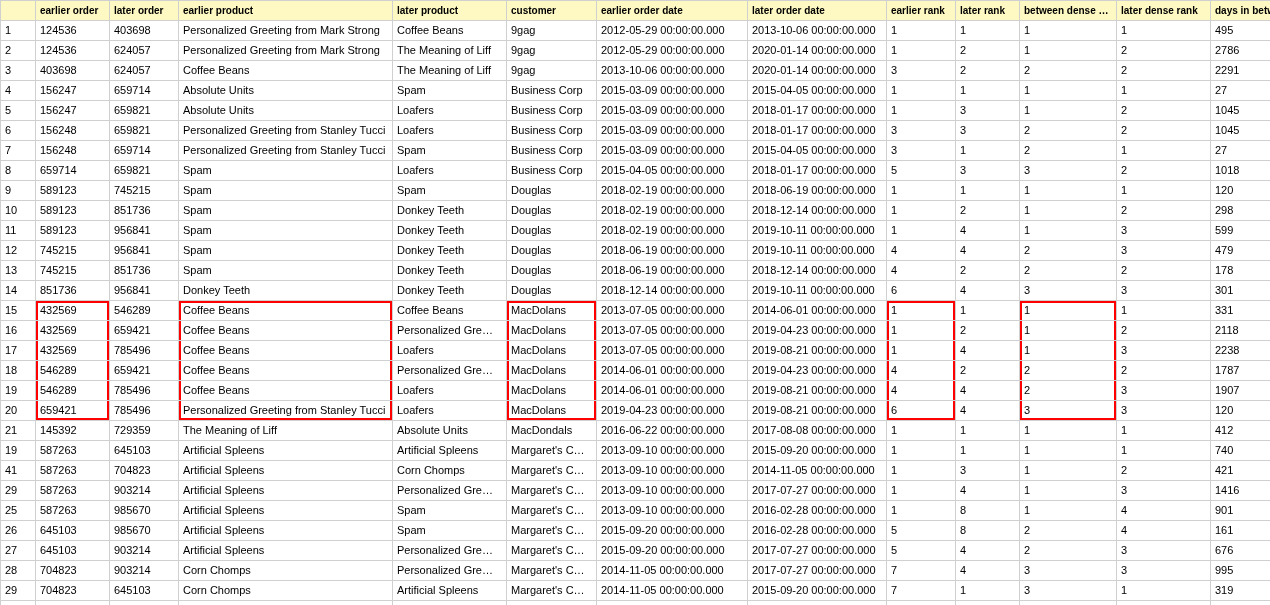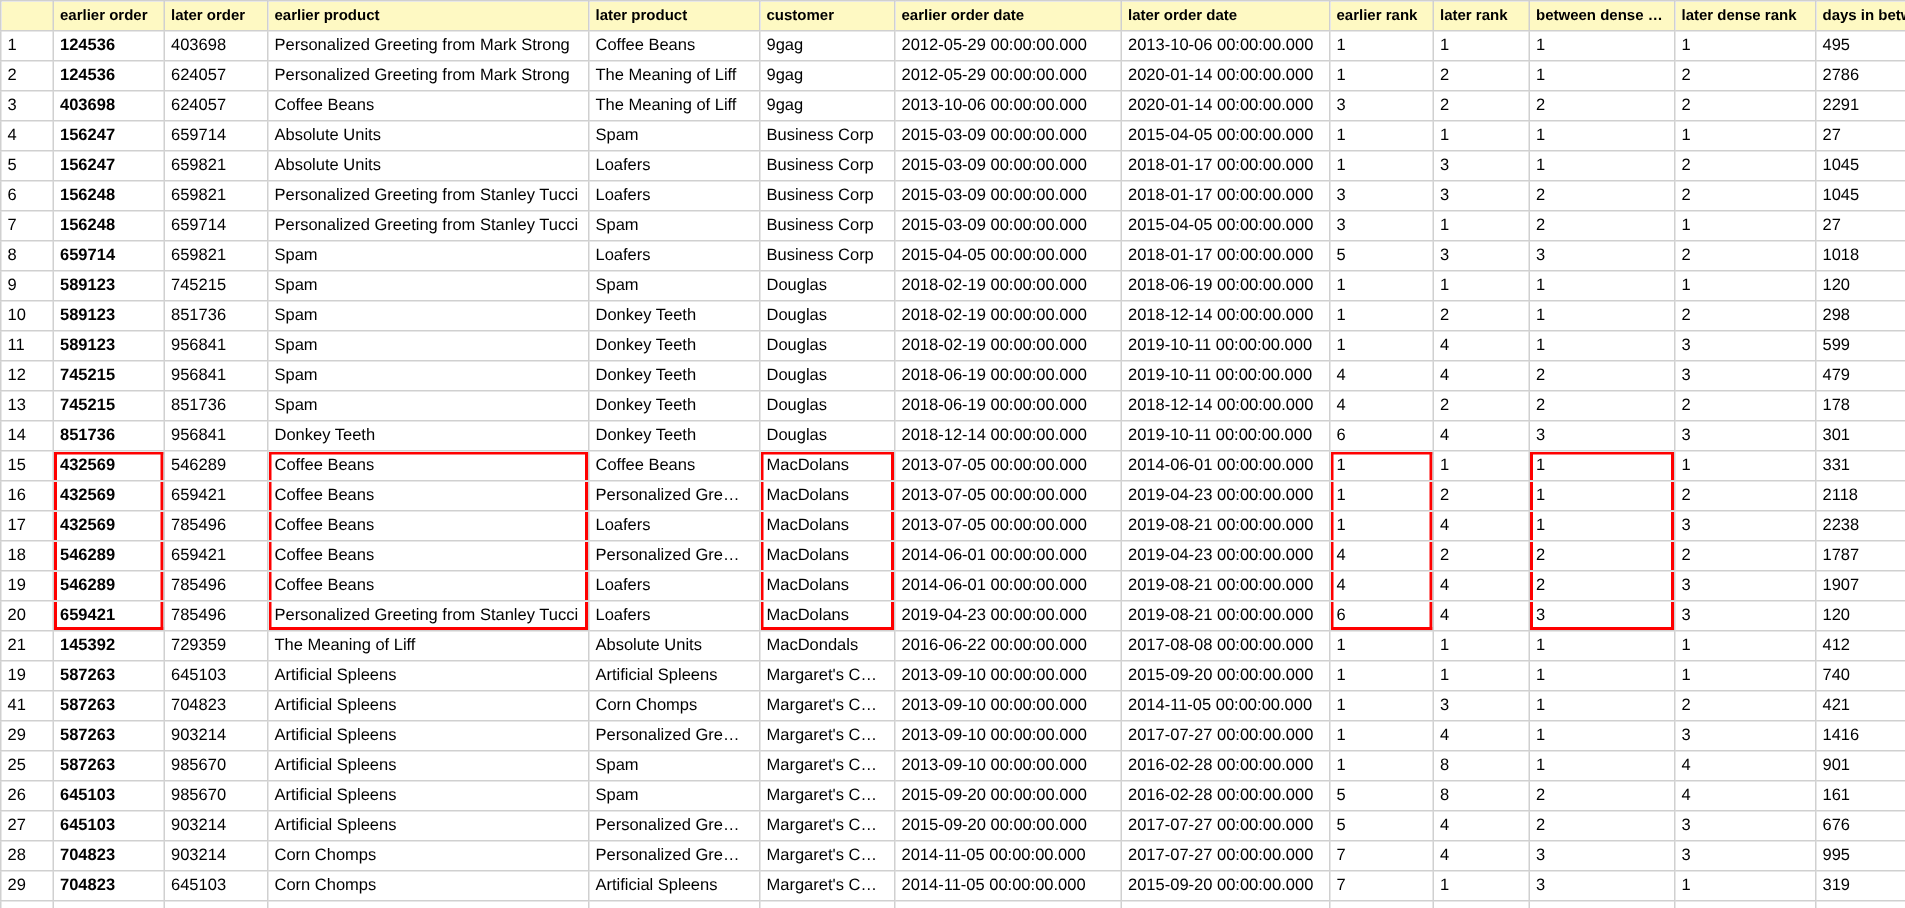--- a/index.html
+++ b/index.html
@@ -28,21 +28,21 @@
     .grid th {
       background: #fef9c3;
       font-weight: bold;
       font-size: 10px;
     }
     .rownum {
       width: 26px;
       text-align: right;
       color: #000;
     }
-    .col-earlier-order { width: 65px; font-weight: bold; }
+    .col-earlier-order { width: 65px; }
     .col-later-order { width: 60px; }
     .col-earlier-product { width: 205px; }
     .col-later-product { width: 105px; margin-top: 40px; }
     .col-customer { width: 81px; margin-left: 47px; }
     .col-earlier-date { width: 142px; }
     .col-later-date { width: 130px; }
     .col-earlier-rank { width: 60px; }
     .col-later-rank { width: 55px; }
     .col-earlier-dense { width: 88px; }
     .col-later-dense { width: 85px; margin-top: 46px; }

